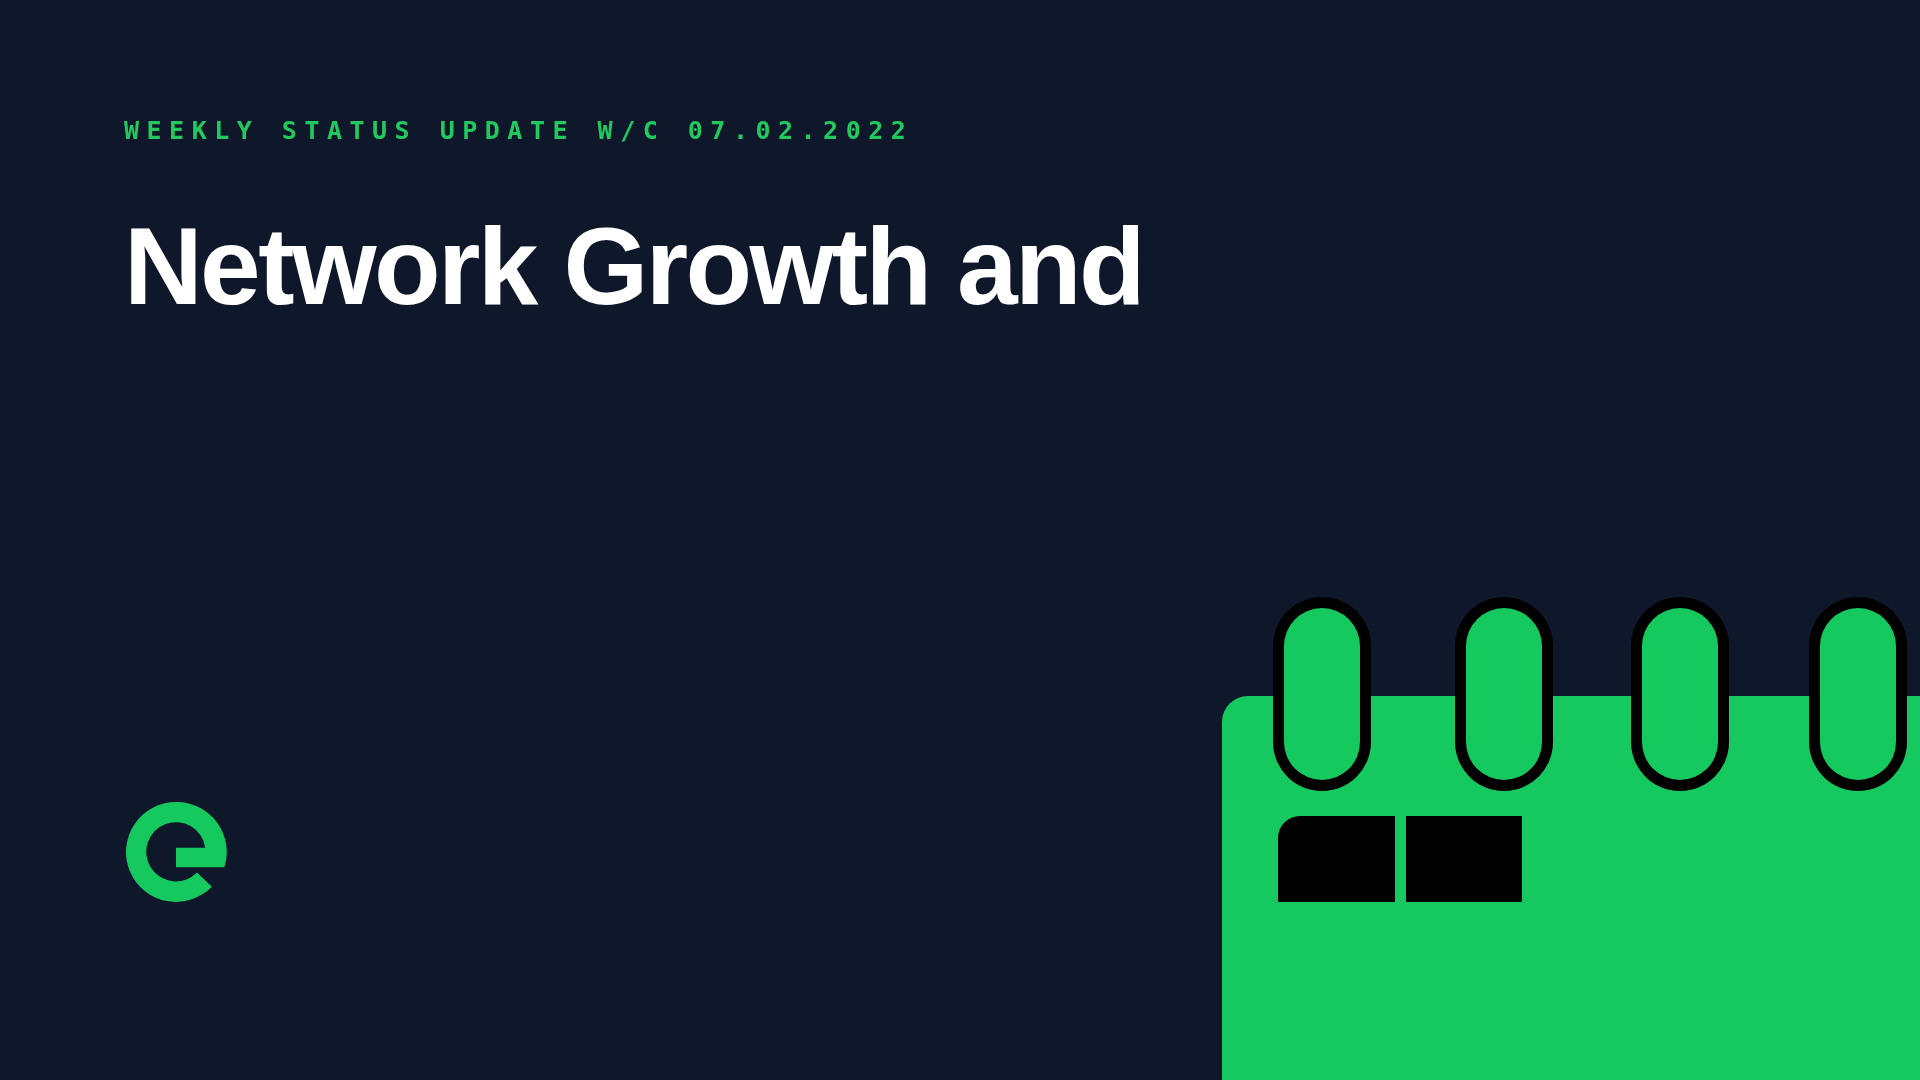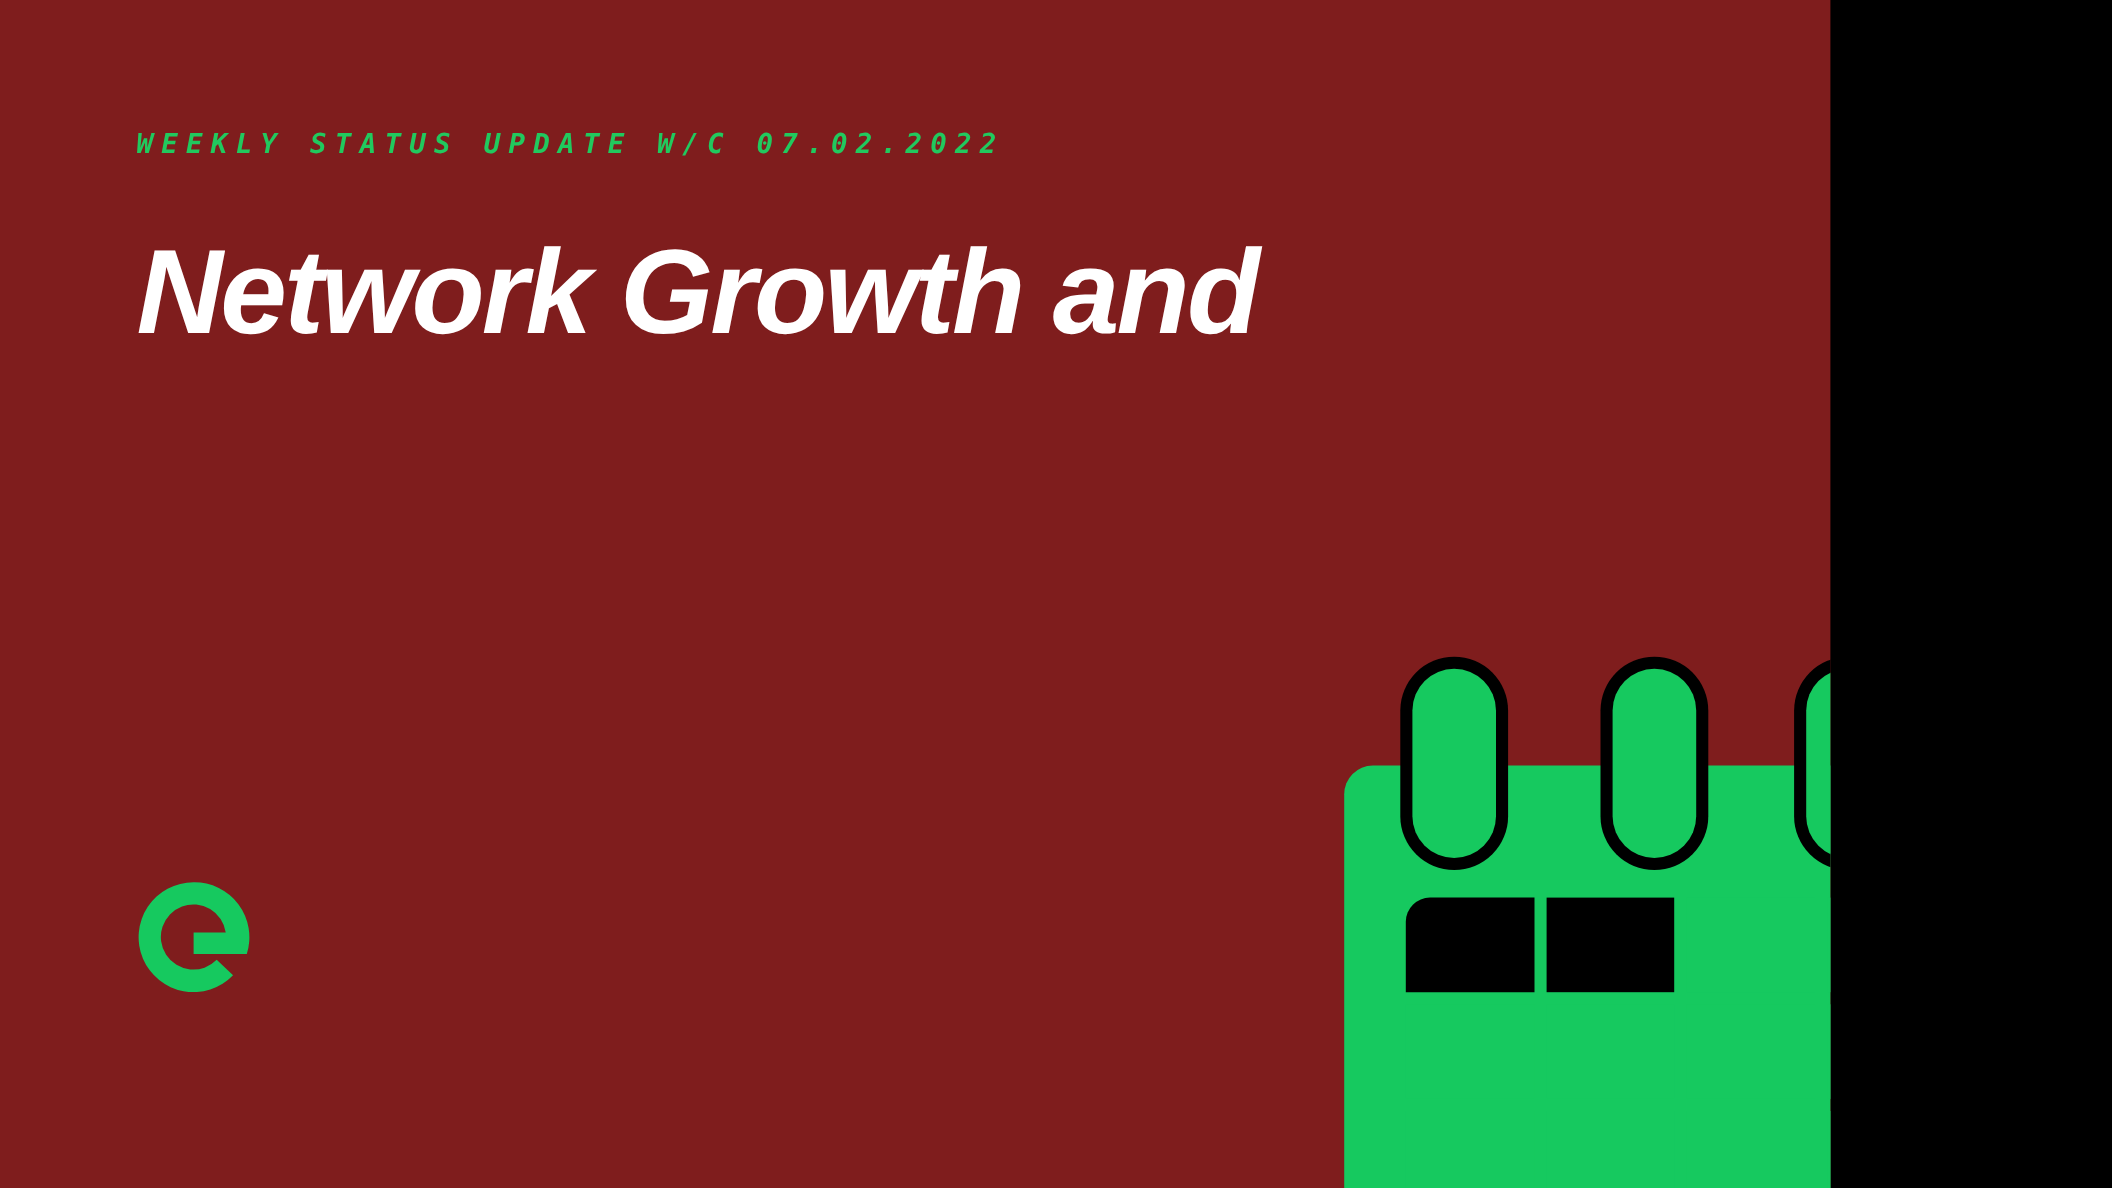--- a/index.html
+++ b/index.html
@@ -7,24 +7,23 @@
 
   html, body {
     width:1920px; height:1080px;
     background:#000000;
     overflow:hidden;
     font-family:"Liberation Sans", sans-serif;
   }
 
   #slide {
     position:relative;
-    width:1664px; height:1080px;
-    background:#7f1d1d;
+    width:1920px; height:1080px;
+    background:#0f172a;
     overflow:hidden;
-    font-style:italic;
   }
 
   
   .text-block {
     position:absolute;
     left:124px;
     top:118px;
     z-index:5;
   }
 

